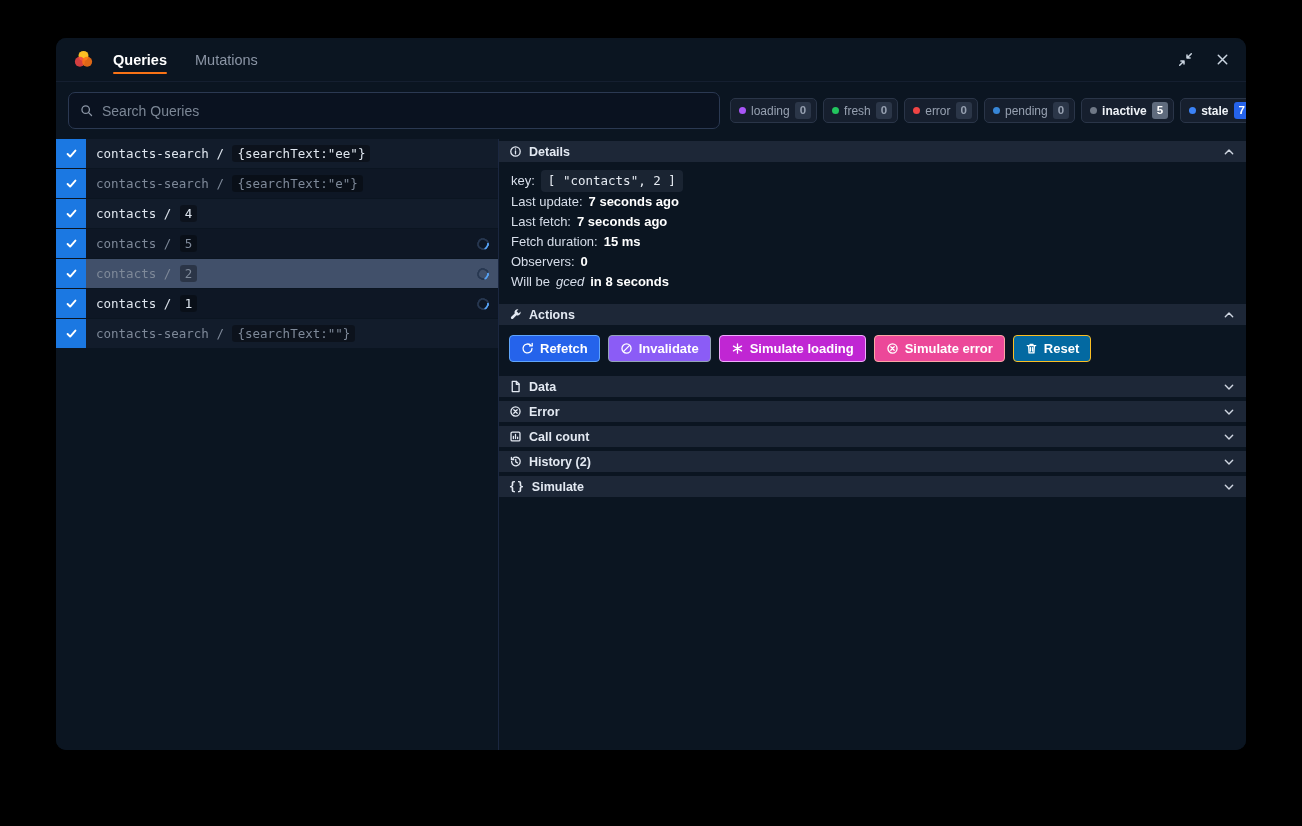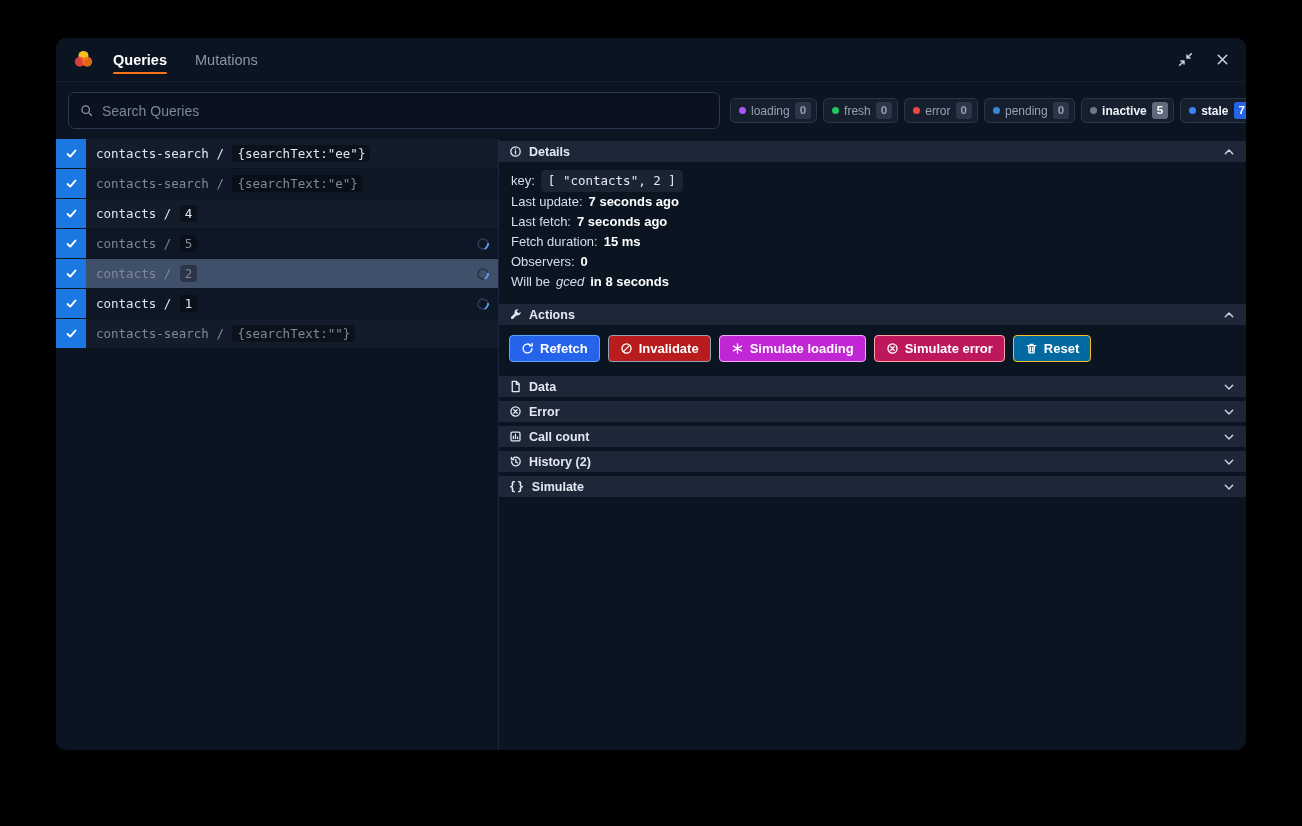--- a/index.html
+++ b/index.html
@@ -318,38 +318,38 @@
         <div class="actbtns">
             <button class="abtn" style="background:#2563eb;border-color:#60a5fa">
               <span class="icn">
                 <svg viewBox="0 0 16 16" stroke="currentColor" fill="none" stroke-width="1.6" stroke-linecap="round" stroke-linejoin="round">
                   <path d="M13.5 8a5.5 5.5 0 1 1-1.7-4"></path>
                   <path d="M13.8 1.6v3.2h-3.2"></path>
                 </svg>
               </span>
               <span>Refetch</span>
             </button>
-            <button class="abtn" style="background:#b91c1c;border-color:#94a3b8">
+            <button class="abtn" style="background:#8b5cf6;border-color:#94a3b8">
               <span class="icn">
                 <svg viewBox="0 0 16 16" stroke="currentColor" fill="none" stroke-width="1.6" stroke-linecap="round" stroke-linejoin="round">
                   <circle cx="8" cy="8" r="5.6"></circle>
                   <path d="M4.2 11.8L11.8 4.2"></path>
                 </svg>
               </span>
               <span>Invalidate</span>
             </button>
             <button class="abtn" style="background:#c026d3;border-color:#f0abfc">
               <span class="icn">
                 <svg viewBox="0 0 16 16" stroke="currentColor" fill="none" stroke-width="1.6" stroke-linecap="round" stroke-linejoin="round">
                   <path d="M8 2.2v11.6M3 5.1l10 5.8M13 5.1L3 10.9"></path>
                 </svg>
               </span>
               <span>Simulate loading</span>
             </button>
-            <button class="abtn" style="background:#be185d;border-color:#fca5a5">
+            <button class="abtn" style="background:#ec4899;border-color:#fca5a5">
               <span class="icn">
                 <svg viewBox="0 0 16 16" stroke="currentColor" fill="none" stroke-width="1.6" stroke-linecap="round" stroke-linejoin="round">
                   <circle cx="8" cy="8" r="5.6"></circle>
                   <path d="M5.9 5.9l4.2 4.2M10.1 5.9l-4.2 4.2"></path>
                 </svg>
               </span>
               <span>Simulate error</span>
             </button>
             <button class="abtn" style="background:#0369a1;border-color:#fbbf24">
               <span class="icn">

